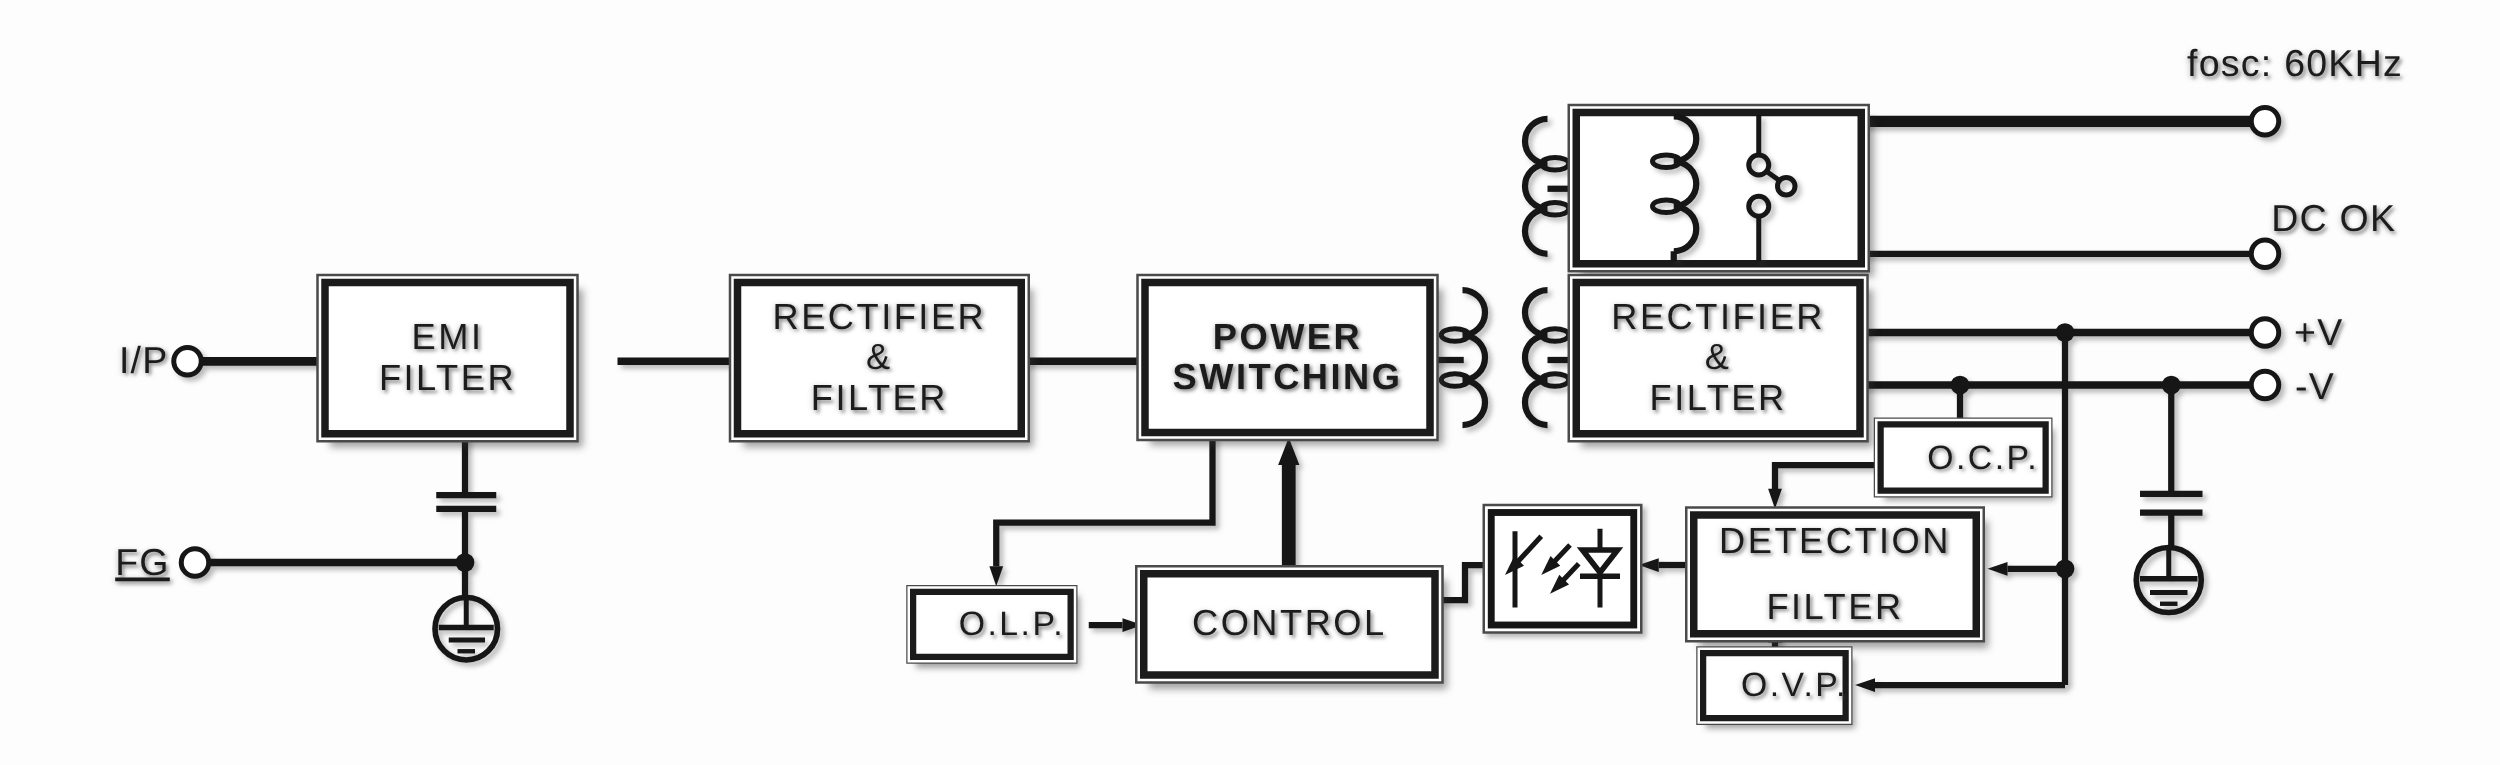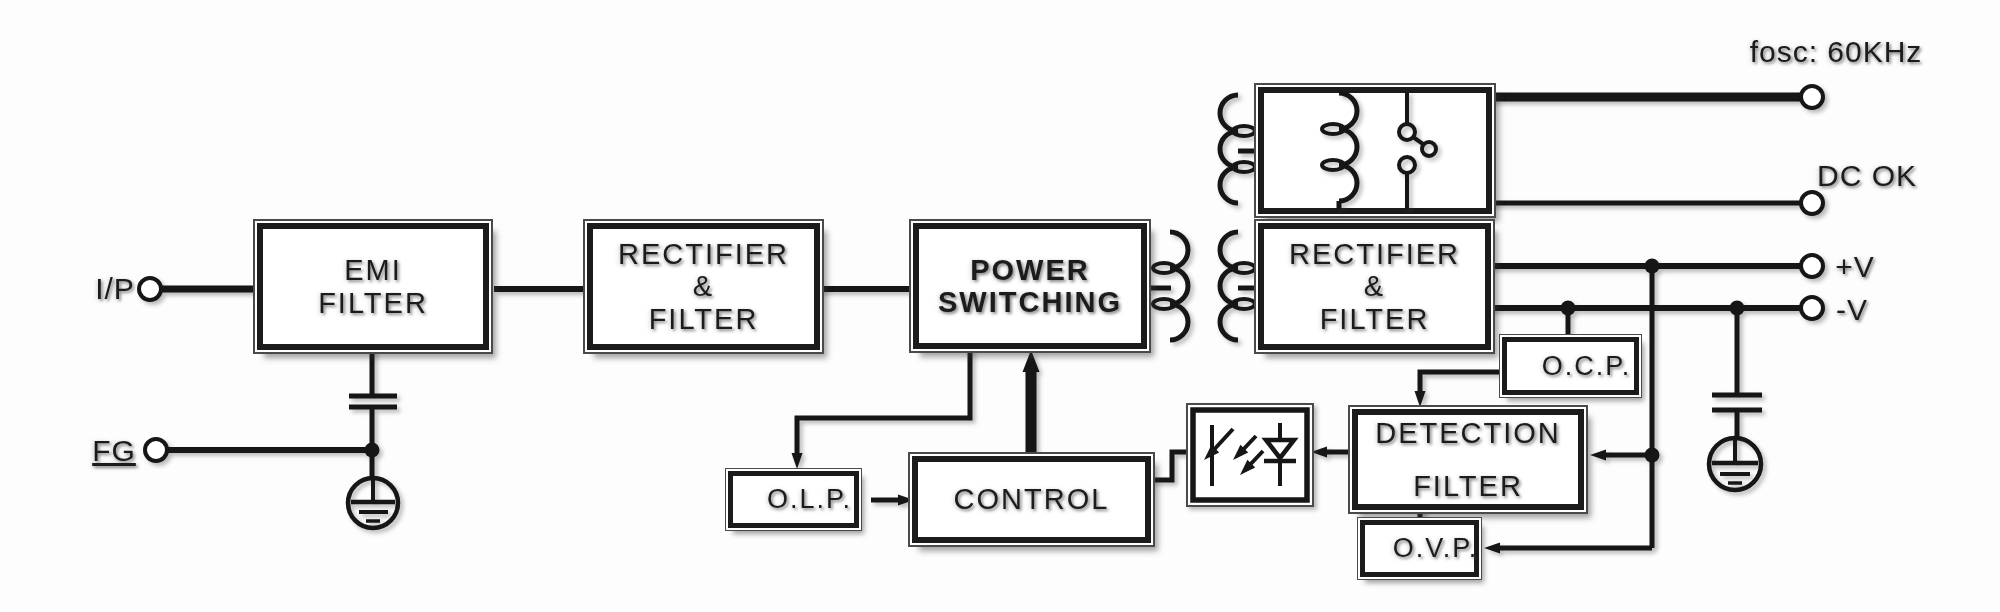--- a/index.html
+++ b/index.html
@@ -176,21 +176,21 @@
     </g>
 
     <circle class="term" cx="150" cy="289" r="11"></circle>
     <circle class="term" cx="156" cy="450" r="11"></circle>
     <circle class="term" cx="1812" cy="97" r="11"></circle>
     <circle class="term" cx="1812" cy="203" r="11"></circle>
     <circle class="term" cx="1812" cy="266" r="11"></circle>
     <circle class="term" cx="1812" cy="308" r="11"></circle>
   </svg>
 
-  <div class="block" style="left:257px;top:223px;width:232px;height:127px;">
+  <div class="block" style="left:257px;top:223px;width:202px;height:127px;">
     <div class="blocktext">EMI</div>
     <div class="blocktext">FILTER</div>
   </div>
 
   <div class="block" style="left:587px;top:223px;width:233px;height:127px;">
     <div class="blocktext">RECTIFIER</div>
     <div class="blocktext">&amp;</div>
     <div class="blocktext">FILTER</div>
   </div>
 

